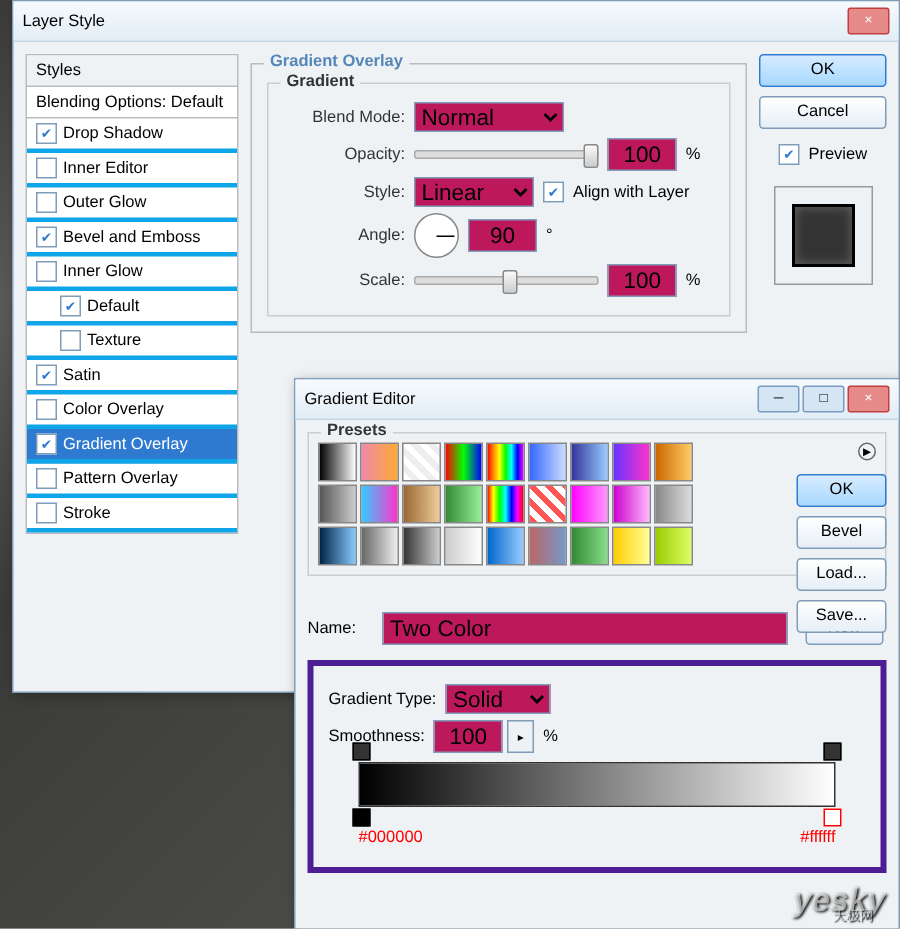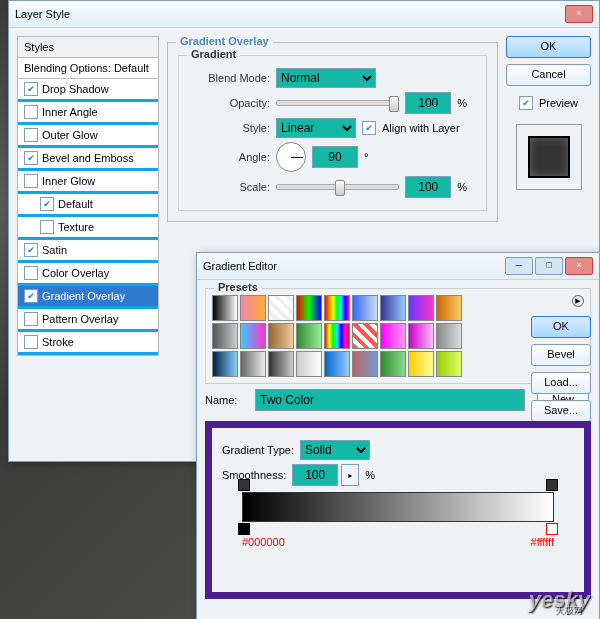--- a/index.html
+++ b/index.html
@@ -19,21 +19,21 @@
 .style-item.sel{background:#2f7ad1;color:#fff}
 .chk{width:12px;height:12px;border:1px solid #7f9db9;background:#fff;display:inline-flex;align-items:center;justify-content:center;font-size:9px;color:#2f7ad1}
 .chk.on::after{content:"✔"}
 .main-panel{flex:1;position:relative}
 .fieldset{border:1px solid #bbb;padding:6px 10px 10px;position:relative;margin-top:6px}
 .legend{position:absolute;top:-8px;left:8px;background:#eef2f5;padding:0 4px;color:#5586b8;font-weight:bold}
 .inner-fieldset{border:1px solid #ccc;padding:8px 19px;margin-top:6px;position:relative}
 .inner-legend{position:absolute;top:-8px;left:8px;background:#eef2f5;padding:0 4px;font-weight:bold;color:#333}
 .row{display:flex;align-items:center;margin:4px 0;gap:6px}
 .lbl{width:72px;text-align:right;color:#333}
-select,input[type=text]{font-family:inherit;font-size:12px;border:1px solid #7f9db9;background:#14b8a6}
+select,input[type=text]{font-family:inherit;font-size:15px;border:1px solid #7f9db9;background:#be185d}
 select{height:20px}
 .num-input{width:40px;height:18px;text-align:center}
 .slider{flex:1;height:4px;background:#ddd;border:1px solid #aaa;position:relative;border-radius:2px}
 .slider .thumb{position:absolute;top:-5px;width:8px;height:14px;background:linear-gradient(#fafafa,#ccc);border:1px solid #888;border-radius:2px}
 .grad-preview{width:100px;height:18px;border:1px solid #333;background:linear-gradient(to right,#000,#fff);display:inline-block}
 .drop-arrow{width:16px;height:20px;border:1px solid #7f9db9;background:#eef2f5;display:inline-flex;align-items:center;justify-content:center;font-size:8px;margin-left:-3px}
 .angle-dial{width:28px;height:28px;border:1px solid #888;border-radius:50%;background:#fff;position:relative}
 .angle-dial::after{content:"";position:absolute;width:12px;height:1px;background:#000;left:14px;top:14px}
 .right-panel{width:85px;display:flex;flex-direction:column;gap:6px;align-items:stretch}
 .btn{height:20px;border:1px solid #7f9db9;background:linear-gradient(#fff,#e6eef6);border-radius:3px;text-align:center;line-height:18px;cursor:pointer}
@@ -74,21 +74,21 @@
     <div class="styles-panel">
       <div class="styles-header">Styles</div>
       <div class="styles-sub">Blending Options: Default</div>
       <div id="style-items">
           <div class="style-item">
             <span class="chk on"></span>
             <span>Drop Shadow</span>
           </div>
           <div class="style-item">
             <span class="chk"></span>
-            <span>Inner Angle</span>
+            <span>Inner Editor</span>
           </div>
           <div class="style-item">
             <span class="chk"></span>
             <span>Outer Glow</span>
           </div>
           <div class="style-item">
             <span class="chk on"></span>
             <span>Bevel and Emboss</span>
           </div>
           <div class="style-item">
@@ -233,27 +233,27 @@
       </div>
     </div>
 
     <div class="ge-right">
       <div class="btn primary">OK</div>
       <div class="btn">Bevel</div>
       <div class="btn">Load...</div>
       <div class="btn">Save...</div>
     </div>
 
-    <div class="row" style="margin-top:5px">
+    <div class="row" style="margin-top:24px">
       <span style="width:44px">Name:</span>
       <input type="text" class="name-input" value="Two Color" style="">
       <div class="btn" style="width:50px;margin-left:6px">New</div>
     </div>
 
-    <div class="inner-fieldset" style="margin-top:10px;border:7px solid #4c1d95;padding:8px 10px 44px;position:relative">
+    <div class="inner-fieldset" style="margin-top:10px;border:4px solid #4c1d95;padding:8px 10px 14px;position:relative">
       <div class="row">
         <span>Gradient Type:</span>
         <select style="width:70px"><option>Solid</option></select>
       </div>
       <div class="row">
         <span>Smoothness:</span>
         <input type="text" class="num-input" value="100" style="">
         <span class="drop-arrow">▸</span>
         <span>%</span>
       </div>

